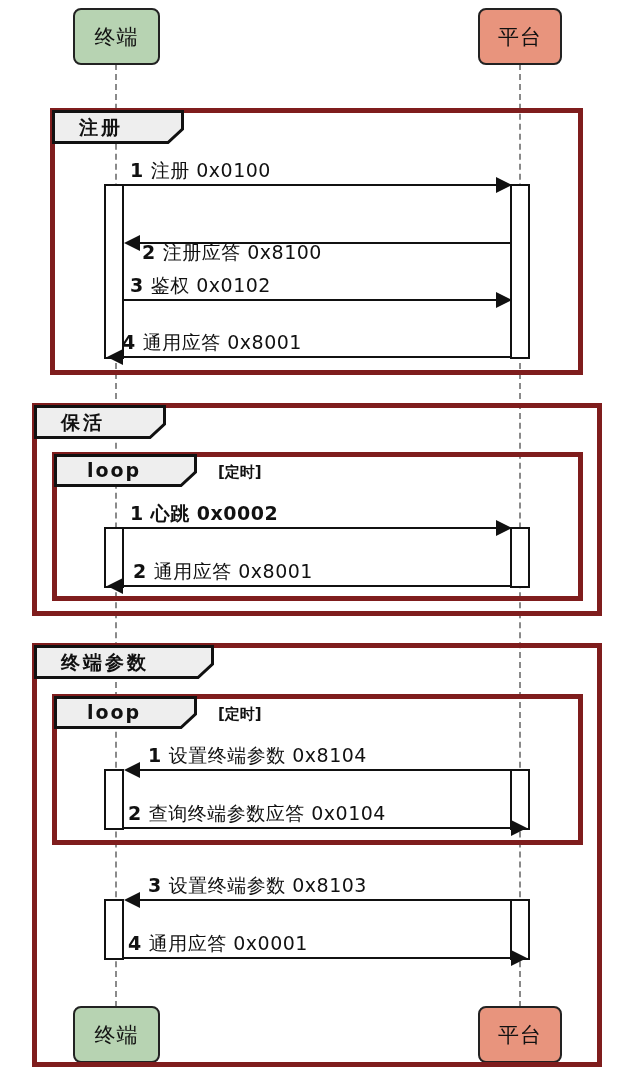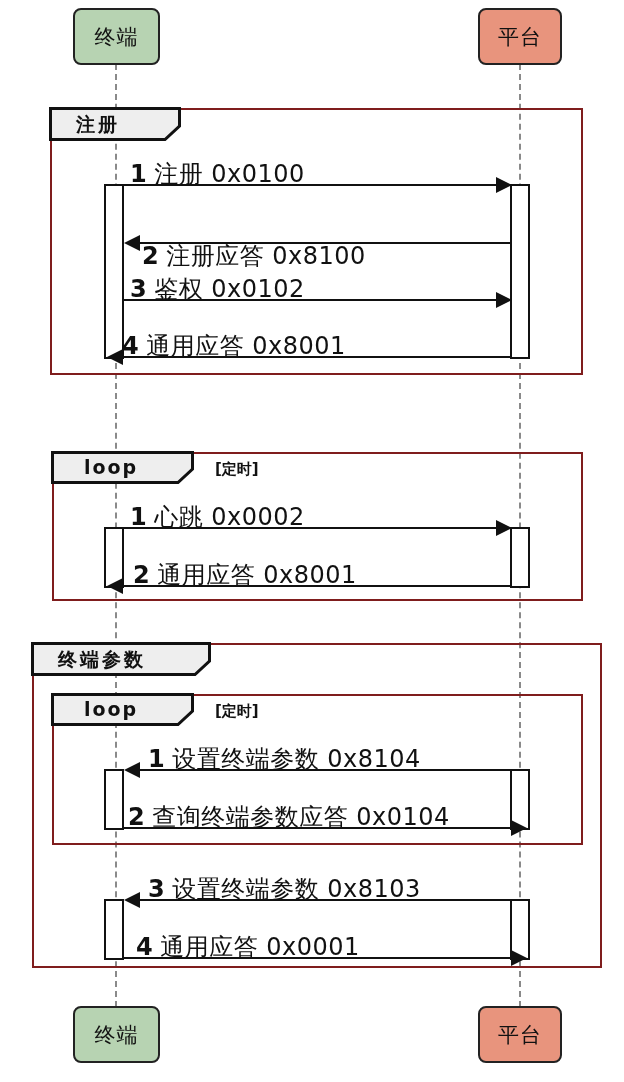--- a/index.html
+++ b/index.html
@@ -10,39 +10,39 @@
   
   .lifeline{position:absolute;width:0;border-left:2px dashed #8a8a8a;}
   
   .pbox{
     position:absolute;height:57px;box-sizing:border-box;
     border:2px solid #222;border-radius:8px;
     display:flex;align-items:center;justify-content:center;
     font-size:21px;letter-spacing:1px;
   }
   
-  .frame{position:absolute;box-sizing:border-box;border:2px solid #7f1d1d;background:transparent;}
+  .frame{position:absolute;box-sizing:border-box;border:5px solid #7f1d1d;background:transparent;}
   .tab{position:absolute;top:-3px;left:-3px;}
   .tab-text{
     position:absolute;top:2px;font-weight:bold;font-size:19px;letter-spacing:3px;
     white-space:nowrap;
   }
   .cond{
     position:absolute;font-weight:bold;font-size:15px;white-space:nowrap;
   }
   
   .bar{
     position:absolute;width:20px;box-sizing:border-box;background:#ffffff;
     border:2px solid #111;
   }
   
   .msg{position:absolute;left:0;width:624px;height:0;}
   .msg-line{position:absolute;top:-1px;height:2px;background:#111;}
   .msg-label{
-    position:absolute;top:-27px;font-size:24px;white-space:nowrap;letter-spacing:0.5px;
+    position:absolute;top:-27px;font-size:19px;white-space:nowrap;letter-spacing:0.5px;
   }
   .msg-label b{margin-right:7px;}
   .head{position:absolute;top:-8px;width:0;height:0;}
   .head.r{border-top:8px solid transparent;border-bottom:8px solid transparent;border-left:16px solid #111;}
   .head.l{border-top:8px solid transparent;border-bottom:8px solid transparent;border-right:16px solid #111;}
 </style>
 </head>
 <body>
 
 <div class="canvas">
@@ -88,44 +88,50 @@
     <div class="msg-label" style="left:130px;"><b>3</b><span>鉴权 0x0102</span></div>
     <div class="msg-line" style="left:124px;width:374px;"></div>
       <div class="head r" style="left:496px;"></div>
   </div>
   <div class="msg" style="top:357px;">
     <div class="msg-label" style="left:122px;"><b>4</b><span>通用应答 0x8001</span></div>
     <div class="head l" style="left:107px;"></div>
       <div class="msg-line" style="left:122px;width:388px;"></div>
   </div>
 
+  <div class="frame" style="left:32px;top:403px;width:570px;height:213px;">
+    <svg class="tab" width="132" height="34">
+      <polygon points="1.5,1.5 130.5,1.5 130.5,19 116,32.5 1.5,32.5" fill="#eeeeee" stroke="#111" stroke-width="3"></polygon>
+    </svg>
+    <div class="tab-text" style="left:24px;">保活</div>
+  </div>
 
   <div class="frame" style="left:52px;top:452px;width:531px;height:149px;">
     <svg class="tab" width="143" height="33">
       <polygon points="1.5,1.5 141.5,1.5 141.5,18 127,31.5 1.5,31.5" fill="#eeeeee" stroke="#111" stroke-width="3"></polygon>
     </svg>
     <div class="tab-text" style="left:30px;letter-spacing:2px;">loop</div>
     <div class="cond" style="left:161px;top:6px;">[定时]</div>
   </div>
 
   <div class="bar" style="left:104px;top:527px;height:61px;"></div>
   <div class="bar" style="left:510px;top:527px;height:61px;"></div>
 
   <div class="msg" style="top:528px;">
-    <div class="msg-label" style="left:130px;"><b>1</b><span>心跳 0x0002</span></div>
+    <div class="msg-label" style="left:130px;font-weight:bold;"><b>1</b><span>心跳 0x0002</span></div>
     <div class="msg-line" style="left:124px;width:374px;"></div>
       <div class="head r" style="left:496px;"></div>
   </div>
   <div class="msg" style="top:586px;">
     <div class="msg-label" style="left:133px;"><b>2</b><span>通用应答 0x8001</span></div>
     <div class="head l" style="left:107px;"></div>
       <div class="msg-line" style="left:122px;width:388px;"></div>
   </div>
 
-  <div class="frame" style="left:32px;top:643px;width:570px;height:325px;">
+  <div class="frame" style="left:32px;top:643px;width:570px;height:424px;">
     <svg class="tab" width="180" height="34">
       <polygon points="1.5,1.5 178.5,1.5 178.5,19 164,32.5 1.5,32.5" fill="#eeeeee" stroke="#111" stroke-width="3"></polygon>
     </svg>
     <div class="tab-text" style="left:24px;">终端参数</div>
   </div>
 
   <div class="frame" style="left:52px;top:694px;width:531px;height:151px;">
     <svg class="tab" width="143" height="33">
       <polygon points="1.5,1.5 141.5,1.5 141.5,18 127,31.5 1.5,31.5" fill="#eeeeee" stroke="#111" stroke-width="3"></polygon>
     </svg>
@@ -149,18 +155,18 @@
 
   <div class="bar" style="left:104px;top:899px;height:61px;"></div>
   <div class="bar" style="left:510px;top:899px;height:61px;"></div>
 
   <div class="msg" style="top:900px;">
     <div class="msg-label" style="left:148px;"><b>3</b><span>设置终端参数 0x8103</span></div>
     <div class="head l" style="left:124px;"></div>
       <div class="msg-line" style="left:139px;width:371px;"></div>
   </div>
   <div class="msg" style="top:958px;">
-    <div class="msg-label" style="left:136px;"><b>4</b><span>通用应答 0x0001</span></div>
+    <div class="msg-label" style="left:128px;"><b>4</b><span>通用应答 0x0001</span></div>
     <div class="msg-line" style="left:124px;width:389px;"></div>
       <div class="head r" style="left:511px;"></div>
   </div>
 
 </div>
 
 </body></html>

